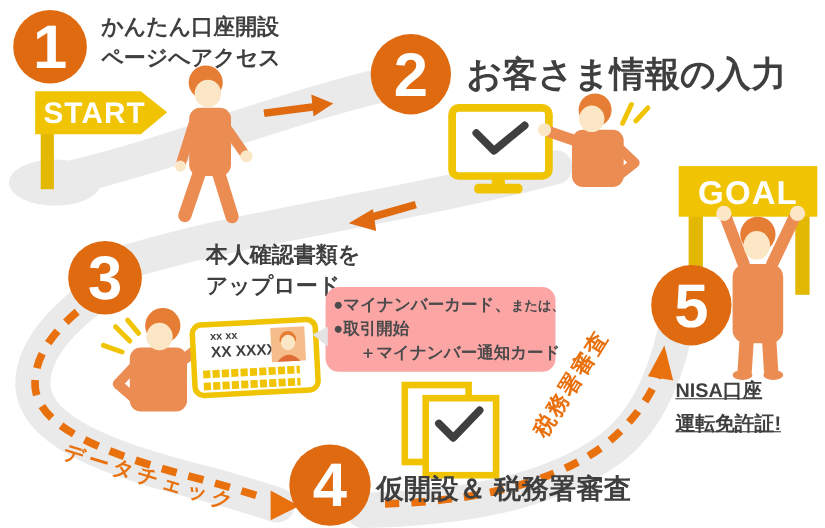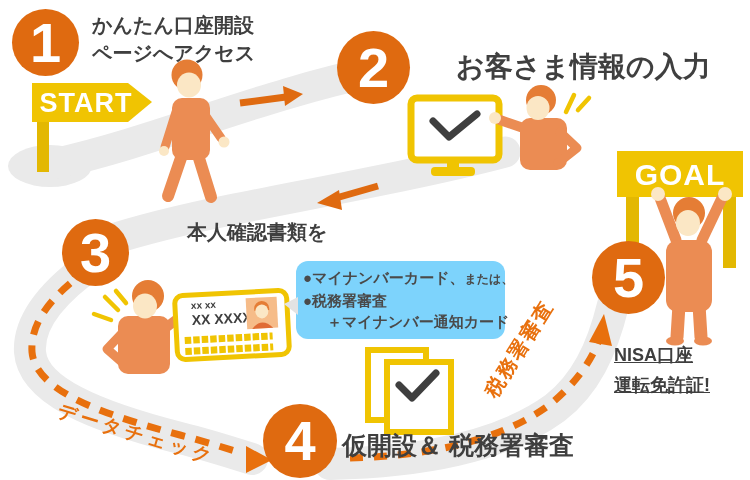--- a/index.html
+++ b/index.html
@@ -11,37 +11,37 @@
   .circle{
     position:absolute;z-index:3;border-radius:50%;background:#DF6A10;color:#fff;
     display:flex;align-items:center;justify-content:center;
     font-weight:bold;font-size:56px;line-height:1;
   }
   .title{
     position:absolute;z-index:4;color:#3F3F3F;font-weight:bold;
     font-size:20px;line-height:28px;white-space:nowrap;
   }
   .title .tline{display:block;}
-  #t2{font-size:28px;margin-left:32px;}
+  #t2{font-size:32px;}
   #t4{font-size:25px;}
   #t5{font-size:18px;line-height:30px;text-decoration:underline;}
   .path-label{
     position:absolute;z-index:2;color:#E8700D;font-weight:bold;white-space:nowrap;
   }
   #lbl-datacheck{
     left:62px;top:398px;font-size:19px;letter-spacing:4px;
     transform:rotate(17deg);transform-origin:0 0;
   }
   #lbl-tax{
     left:490px;top:382px;font-size:20px;letter-spacing:2px;
     transform:rotate(-58deg);transform-origin:0 50%;
   }
   .bubble{
     position:absolute;z-index:4;left:296px;top:261px;width:198px;
-    background:#7dd3fc;border-radius:12px;padding:6px 4px 7px 7px;
+    background:#fca5a5;border-radius:12px;padding:6px 4px 7px 7px;
     color:#4A4A4A;font-weight:bold;font-size:15px;line-height:21px;white-space:nowrap;
   }
   .bubble::before{
     content:"";position:absolute;left:-12px;top:36px;width:0;height:0;
     border-top:7px solid transparent;border-bottom:11px solid transparent;
     border-right:14px solid #E3E3E3;
   }
   .bubble .small{font-size:12px;}
   .bubble .indent{margin-left:24px;}
   svg text{font-family:"Liberation Sans","DejaVu Sans",sans-serif;}
@@ -185,32 +185,33 @@
 
   <div class="title" id="t1">
     <span class="tline">かんたん口座開設</span>
     <span class="tline">ページへアクセス</span>
   </div>
   <div class="title" id="t2" style="left:424px;top:53px;">
     <span class="tline">お客さま情報の入力</span>
   </div>
   <div class="title" id="t3" style="left:139px;top:218px;margin-left:48px;">
     <span class="tline">本人確認書類を</span>
+    <span class="tline">アップロード</span>
   </div>
   <div class="title" id="t4" style="left:342px;top:431px;">
     <span class="tline">仮開設＆ 税務署審査</span>
   </div>
   <div class="title" id="t5" style="left:614px;top:340px;">
     <span class="tline">NISA口座</span>
     <span class="tline">運転免許証!</span>
   </div>
   <style>#t1{left:92px;top:11px;}</style>
 
   <div class="path-label" id="lbl-datacheck">データチェック</div>
   <div class="path-label" id="lbl-tax">税務署審査</div>
 
   <div class="bubble">
     <div><span>●マイナンバーカード、</span><span class="small">または、</span></div>
-    <div>●税務署審査</div>
+    <div>●取引開始</div>
     <div class="indent">＋マイナンバー通知カード</div>
   </div>
 
 </div>
 
 </body></html>

